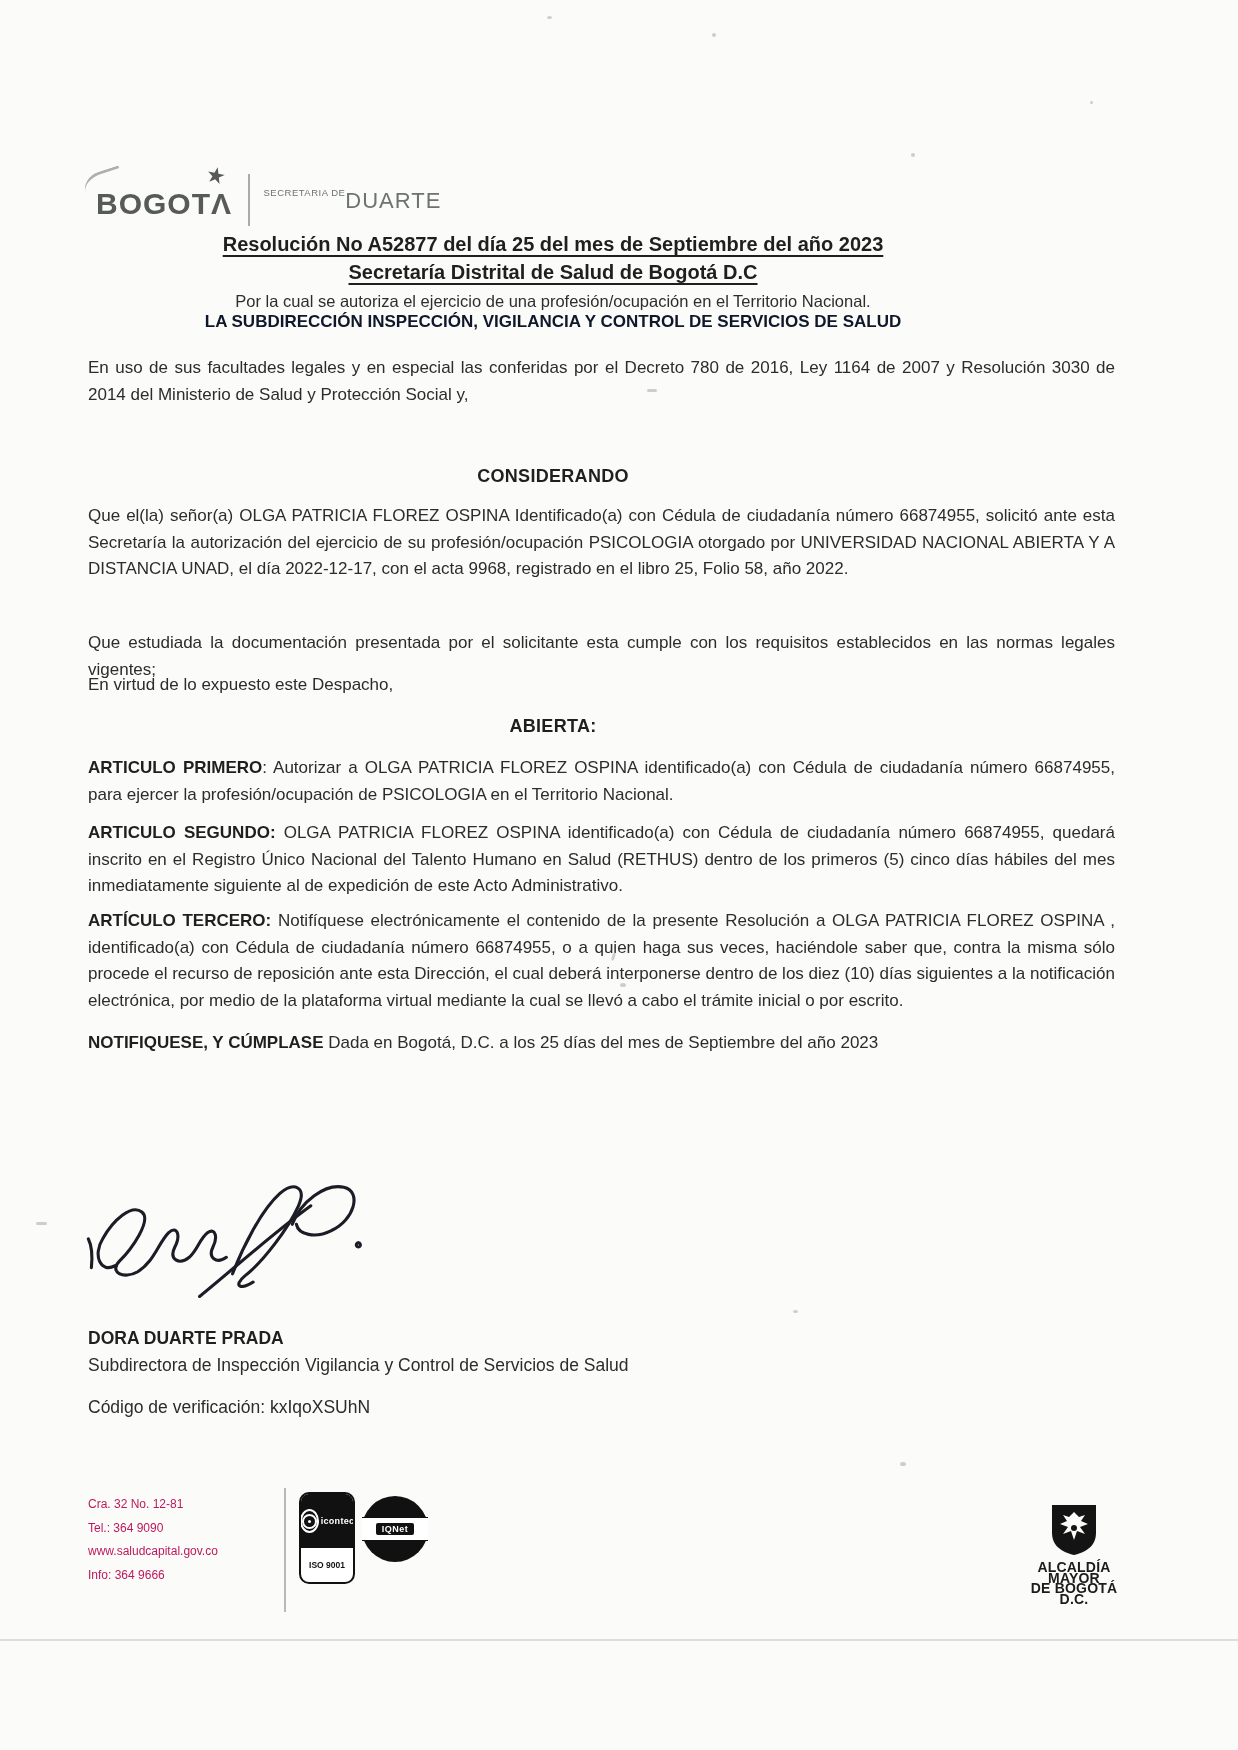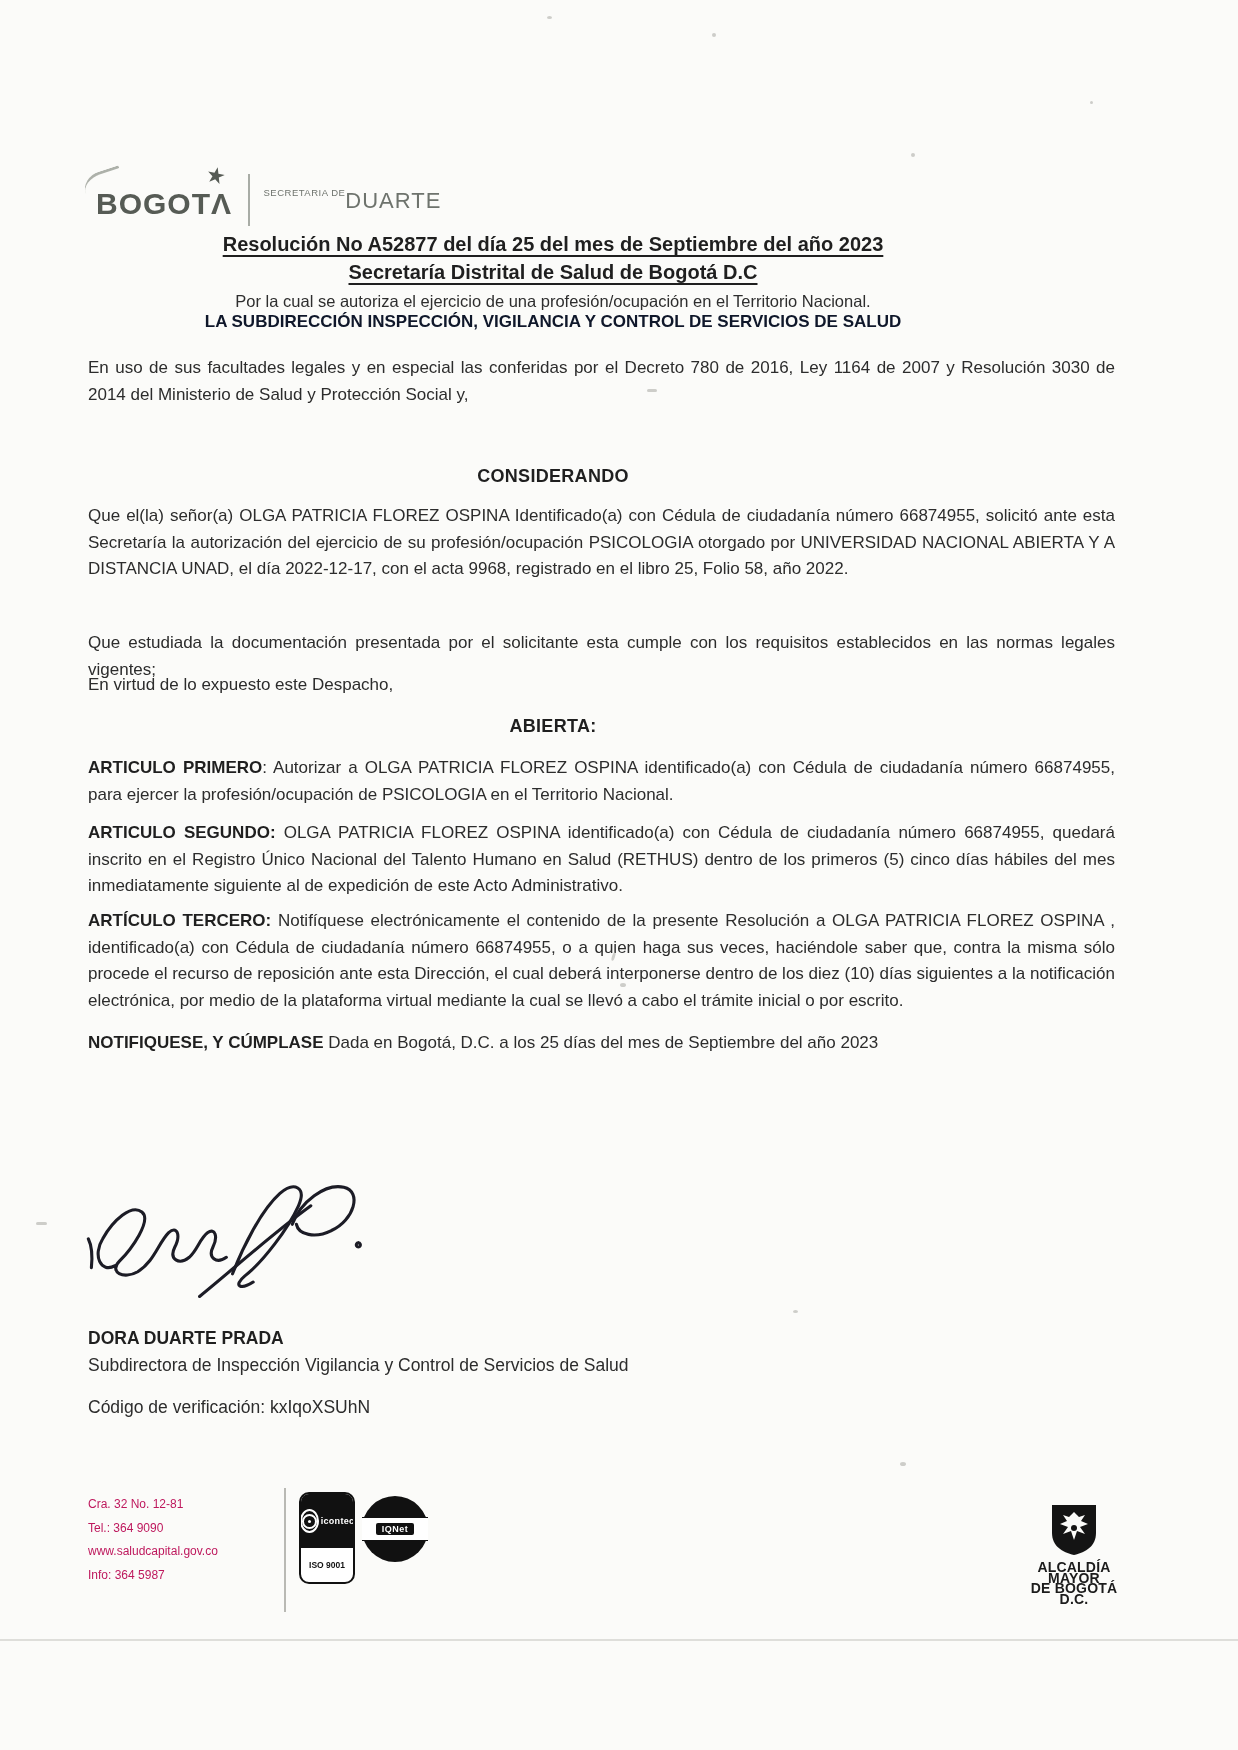--- a/index.html
+++ b/index.html
@@ -96,21 +96,21 @@
 </svg>
 
 <div class="signer-name">DORA DUARTE PRADA</div>
 <div class="signer-role">Subdirectora de Inspección Vigilancia y Control de Servicios de Salud</div>
 <div class="verification">Código de verificación: kxIqoXSUhN</div>
 
 <div class="footer-text">
   <div>Cra. 32 No. 12-81</div>
   <div>Tel.: 364 9090</div>
   <div>www.saludcapital.gov.co</div>
-  <div>Info: 364 5987</div>
+  <div>Info: 364 9666</div>
 </div>
 
 <div class="footer-vline"></div>
 
 <div class="icontec">
   <div class="icontec-top">
     <div class="rings">
         <div class="rings-mid">
           <div class="rings-core"></div>
         </div>

